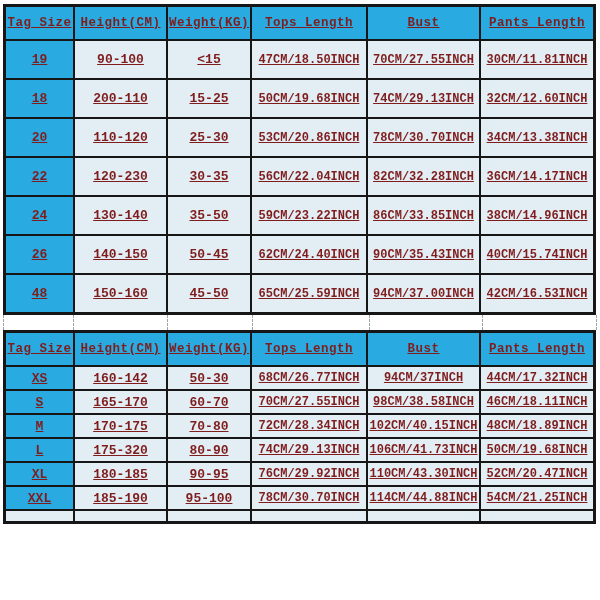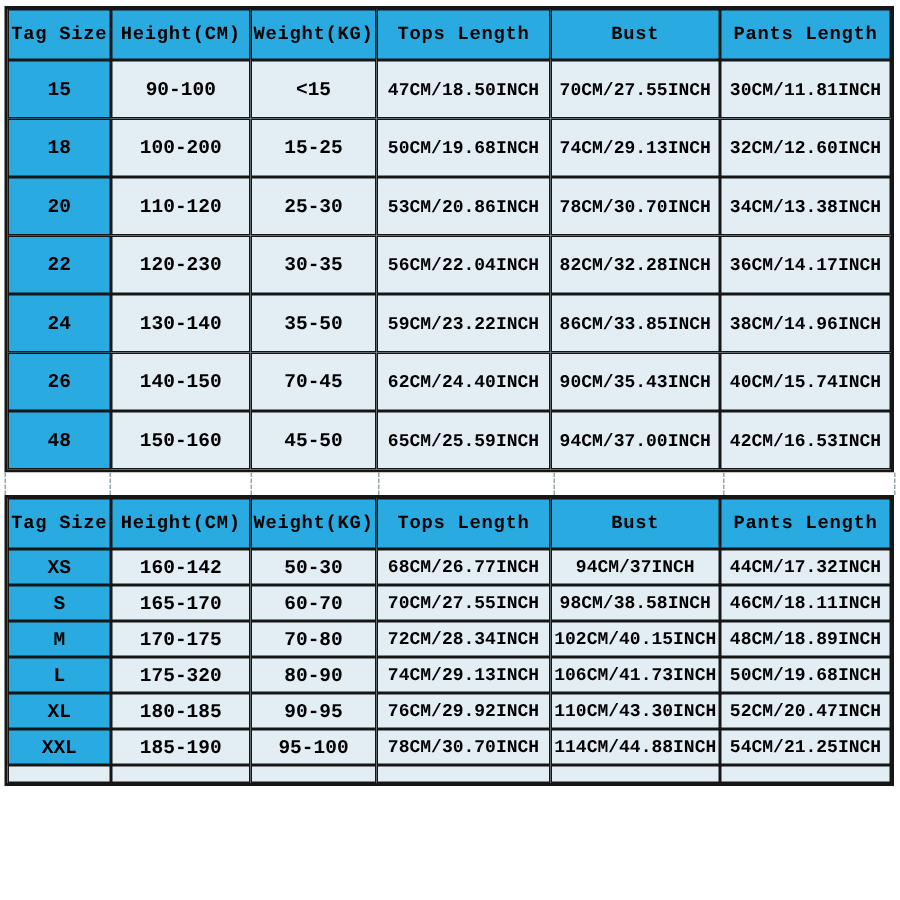--- a/index.html
+++ b/index.html
@@ -1,19 +1,19 @@
 <!DOCTYPE html>
 <html style="--header-bg: #29abe2; --rowlabel-bg: #29abe2; --cell-bg: #e2edf4; --border: #161616; --gap-dash: #9aa4ab;"><head>
 <meta charset="utf-8">
 <style>
   html,body{margin:0;padding:0;background:#fff;}
   .sheet{
     position:relative;width:600px;height:600px;overflow:hidden;background:#fff;
     font-family:"Liberation Mono","DejaVu Sans Mono",monospace;
-    font-weight:700;color:#000000;
+    font-weight:700;color:#7f1d1d;text-decoration:underline;
   }
   .size-table{
     display:grid;
     grid-template-columns:69px 93px 84px 116px 113px 114px;
     border:2px solid var(--border,#161616);
     margin-left:3px;width:max-content;background:#fff;
   }
   .t1{margin-top:4px;}
   .row{display:contents;}
   .cell{
@@ -42,30 +42,30 @@
   <div class="size-table t1">
     <div class="row head">
       <div class="cell">Tag Size</div>
       <div class="cell">Height(CM)</div>
       <div class="cell">Weight(KG)</div>
       <div class="cell">Tops Length</div>
       <div class="cell">Bust</div>
       <div class="cell">Pants Length</div>
     </div>
     <div class="row data">
-      <div class="cell tag">15</div>
+      <div class="cell tag">19</div>
       <div class="cell">90-100</div>
       <div class="cell">&lt;15</div>
       <div class="cell num">47CM/18.50INCH</div>
       <div class="cell num">70CM/27.55INCH</div>
       <div class="cell num">30CM/11.81INCH</div>
     </div>
     <div class="row data">
       <div class="cell tag">18</div>
-      <div class="cell">100-200</div>
+      <div class="cell">200-110</div>
       <div class="cell">15-25</div>
       <div class="cell num">50CM/19.68INCH</div>
       <div class="cell num">74CM/29.13INCH</div>
       <div class="cell num">32CM/12.60INCH</div>
     </div>
     <div class="row data">
       <div class="cell tag">20</div>
       <div class="cell">110-120</div>
       <div class="cell">25-30</div>
       <div class="cell num">53CM/20.86INCH</div>
@@ -84,21 +84,21 @@
       <div class="cell tag">24</div>
       <div class="cell">130-140</div>
       <div class="cell">35-50</div>
       <div class="cell num">59CM/23.22INCH</div>
       <div class="cell num">86CM/33.85INCH</div>
       <div class="cell num">38CM/14.96INCH</div>
     </div>
     <div class="row data">
       <div class="cell tag">26</div>
       <div class="cell">140-150</div>
-      <div class="cell">70-45</div>
+      <div class="cell">50-45</div>
       <div class="cell num">62CM/24.40INCH</div>
       <div class="cell num">90CM/35.43INCH</div>
       <div class="cell num">40CM/15.74INCH</div>
     </div>
     <div class="row data">
       <div class="cell tag">48</div>
       <div class="cell">150-160</div>
       <div class="cell">45-50</div>
       <div class="cell num">65CM/25.59INCH</div>
       <div class="cell num">94CM/37.00INCH</div>

